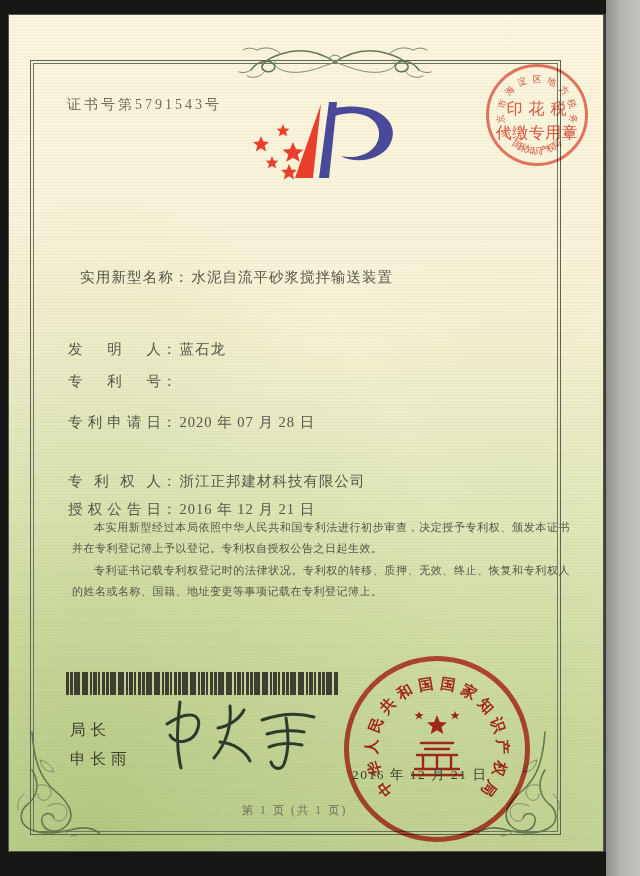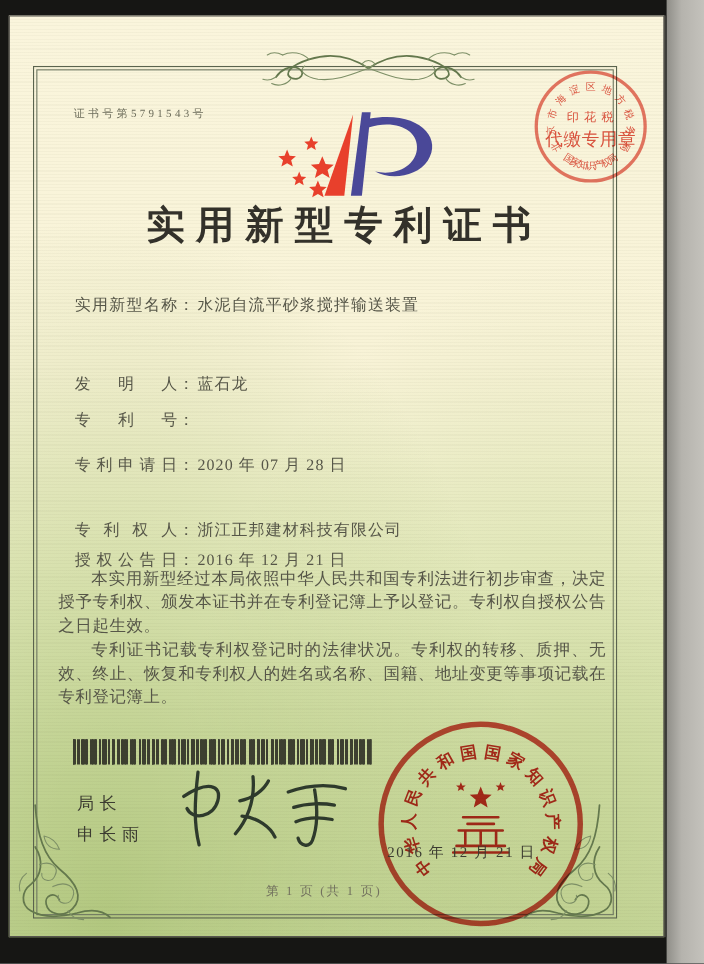--- a/index.html
+++ b/index.html
@@ -28,41 +28,41 @@
     background:repeating-linear-gradient(0deg, rgba(90,90,60,.04) 0 1px, transparent 1px 3px);
   }
   
   .frame{position:absolute;left:22px;top:46px;width:529px;height:773px;border:1.5px solid #5a634e;}
   .frame::before{content:"";position:absolute;inset:2px;border:1px solid #6d7660;}
   .ornament{position:absolute;pointer-events:none;}
   .ornament svg{display:block;}
   .orn-stroke{fill:none;stroke:#64784d;stroke-width:1.6;stroke-linecap:round;}
   .orn-stroke2{fill:none;stroke:#7d8f66;stroke-width:1;stroke-linecap:round;}
 
-  .cert-no{position:absolute;left:59px;top:82px;font-size:10px;letter-spacing:3px;color:#6d6d5b;}
+  .cert-no{position:absolute;left:59px;top:82px;font-size:14px;letter-spacing:3px;color:#6d6d5b;}
 
   .logo{position:absolute;left:225px;top:84px;width:190px;height:86px;}
 
   .title{
     position:absolute;left:45px;top:167px;width:520px;text-align:center;
     font-size:35px;font-weight:700;letter-spacing:10px;color:#33312a;
   }
 
   .fields{position:absolute;left:60px;top:246px;width:480px;font-size:14.5px;color:#565648;}
   .field{position:absolute;left:0;display:flex;letter-spacing:1px;white-space:nowrap;}
-  .field:nth-of-type(1){top:8px;}
+  .field:nth-of-type(1){top:8px;margin-left:12px;}
   .field:nth-of-type(2){top:80px;}
   .field:nth-of-type(3){top:112px;}
   .field:nth-of-type(4){top:153px;}
   .field:nth-of-type(5){top:212px;}
   .field:nth-of-type(6){top:240px;justify-content:space-between;}
   .flabel{display:inline-block;width:94px;text-align:justify;text-align-last:justify;}
   .fsep{display:inline-block;margin:0 2px 0 0;}
 
-  .paras{position:absolute;left:45px;top:503px;width:498px;font-size:15px;
+  .paras{position:absolute;left:64px;top:503px;width:498px;font-size:11px;
          line-height:21.4px;color:#565648;letter-spacing:.5px;text-align:justify;}
   .paras p{margin:0;text-indent:2em;}
 
   .barcode{
     position:absolute;left:58px;top:658px;width:272px;height:23px;
     background:
       repeating-linear-gradient(90deg,#26261f 0 2px,transparent 2px 4px),
       repeating-linear-gradient(90deg,#26261f 0 3px,transparent 3px 9px),
       repeating-linear-gradient(90deg,#26261f 0 1px,transparent 1px 6px);
     opacity:.85;
@@ -87,21 +87,21 @@
   .seal-date{position:absolute;left:344px;top:752px;z-index:7;font-size:13.5px;
              letter-spacing:1.5px;color:#3b3b30;}
 
   
   .stamp{
     position:absolute;left:478px;top:50px;width:96px;height:96px;border-radius:50%;
     border:3px solid rgba(222,72,58,.8);z-index:4;mix-blend-mode:multiply;opacity:.92;
   }
   .stamp .ring{color:#dd4838;font-weight:400;}
   .stamp-center{position:absolute;left:0;right:0;top:32px;text-align:center;color:#dd4838;}
-  .stamp-line1{font-size:11px;letter-spacing:1px;}
+  .stamp-line1{font-size:16px;letter-spacing:1px;}
   .stamp-line2{font-size:16px;margin-top:3px;letter-spacing:.5px;}
 
   .footer{position:absolute;left:22px;top:789px;width:529px;text-align:center;
           font-size:11.5px;letter-spacing:2px;color:#72715e;}
 </style>
 </head>
 <body>
 
 <div class="scan">
 
@@ -161,21 +161,20 @@
           <polygon points="56,66 58.3,71.5 64,72 59.7,75.7 61.2,81.4 56,78.3 50.8,81.4 52.3,75.7 48,72 53.7,71.5"></polygon>
           <polygon points="88,6 80,80 62,80"></polygon>
         </g>
         <g fill="#4a4898">
           <polygon points="96,4 104,4 96,80 86,80"></polygon>
           <path d="M102,10 C146,2 170,26 156,48 C146,63 122,66 108,58 C126,62 144,54 146,38 C148,20 126,10 102,18 Z"></path>
         </g>
       </svg>
     </div>
 
-    <div class="title">实用新型专利证书</div>
 
     <div class="fields">
       <div class="field">
         <span class="flabel">实用新型名称</span>
           <span class="fsep">：</span>
           <span>水泥自流平砂浆搅拌输送装置</span>
       </div>
       <div class="field">
         <span class="flabel">发明人</span>
           <span class="fsep">：</span>

